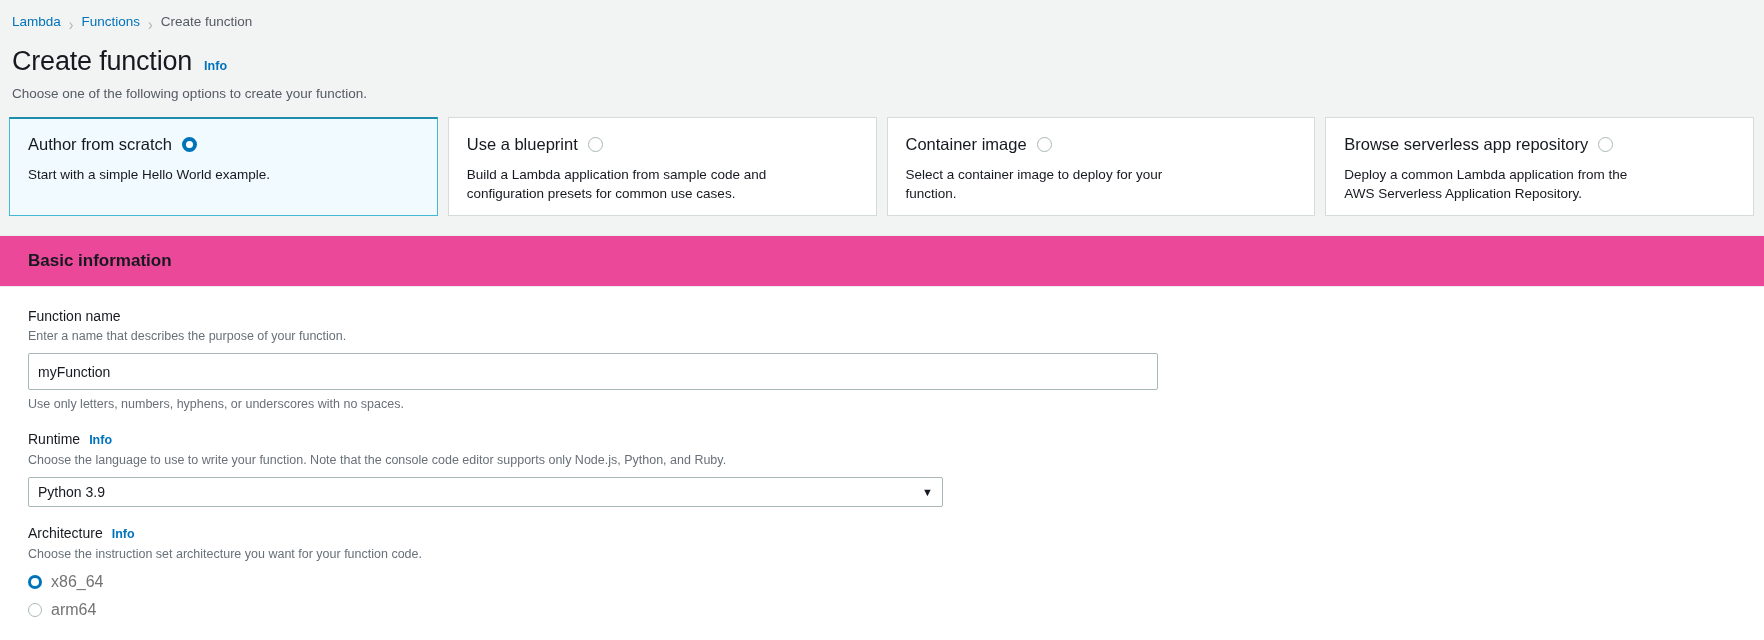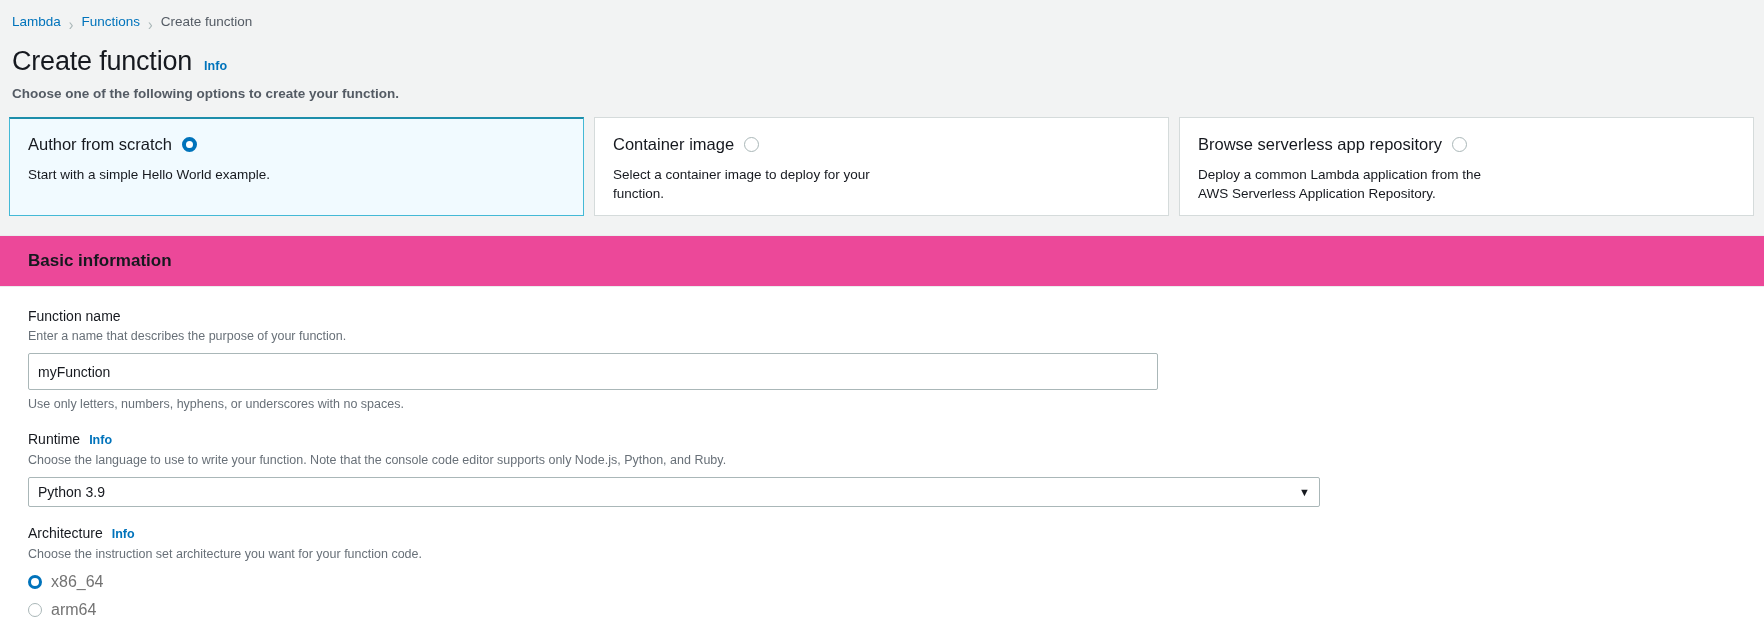--- a/index.html
+++ b/index.html
@@ -55,21 +55,20 @@
     font-size: 12.5px;
     font-weight: bold;
     cursor: pointer;
     text-decoration: none;
   }
   .page-sub {
     padding: 8px 0 0 12px;
     font-size: 13.5px;
     color: #545b64;
     line-height: 18px;
-    font-weight: bold;
   }
 
   
   .tiles {
     display: flex;
     gap: 10px;
     padding: 14px 10px 0 9px;
   }
   .tile {
     flex: 1 1 0;
@@ -185,21 +184,21 @@
     border-radius: 2px;
     background: #ffffff;
     font-family: "Liberation Sans", sans-serif;
     font-size: 14px;
     color: #16191f;
     outline: none;
   }
 
   .select-wrap {
     position: relative;
-    width: 1292px;
+    width: 915px;
     margin-top: 8px;
   }
   .select-box {
     width: 100%;
     height: 30px;
     padding: 4px 30px 4px 9px;
     border: 1px solid #aab7b8;
     border-radius: 2px;
     background: #ffffff;
     font-size: 14px;
@@ -274,20 +273,27 @@
 <div class="tiles">
 
   <div class="tile selected">
     <div class="tile-head">
       <div class="tile-title">Author from scratch</div>
       <span class="radio on"></span>
     </div>
     <div class="tile-desc">Start with a simple Hello World example.</div>
   </div>
 
+  <div class="tile">
+    <div class="tile-head">
+      <div class="tile-title">Use a blueprint</div>
+      <span class="radio"></span>
+    </div>
+    <div class="tile-desc">Build a Lambda application from sample code and configuration presets for common use cases.</div>
+  </div>
 
   <div class="tile">
     <div class="tile-head">
       <div class="tile-title">Container image</div>
       <span class="radio"></span>
     </div>
     <div class="tile-desc">Select a container image to deploy for your function.</div>
   </div>
 
   <div class="tile">

